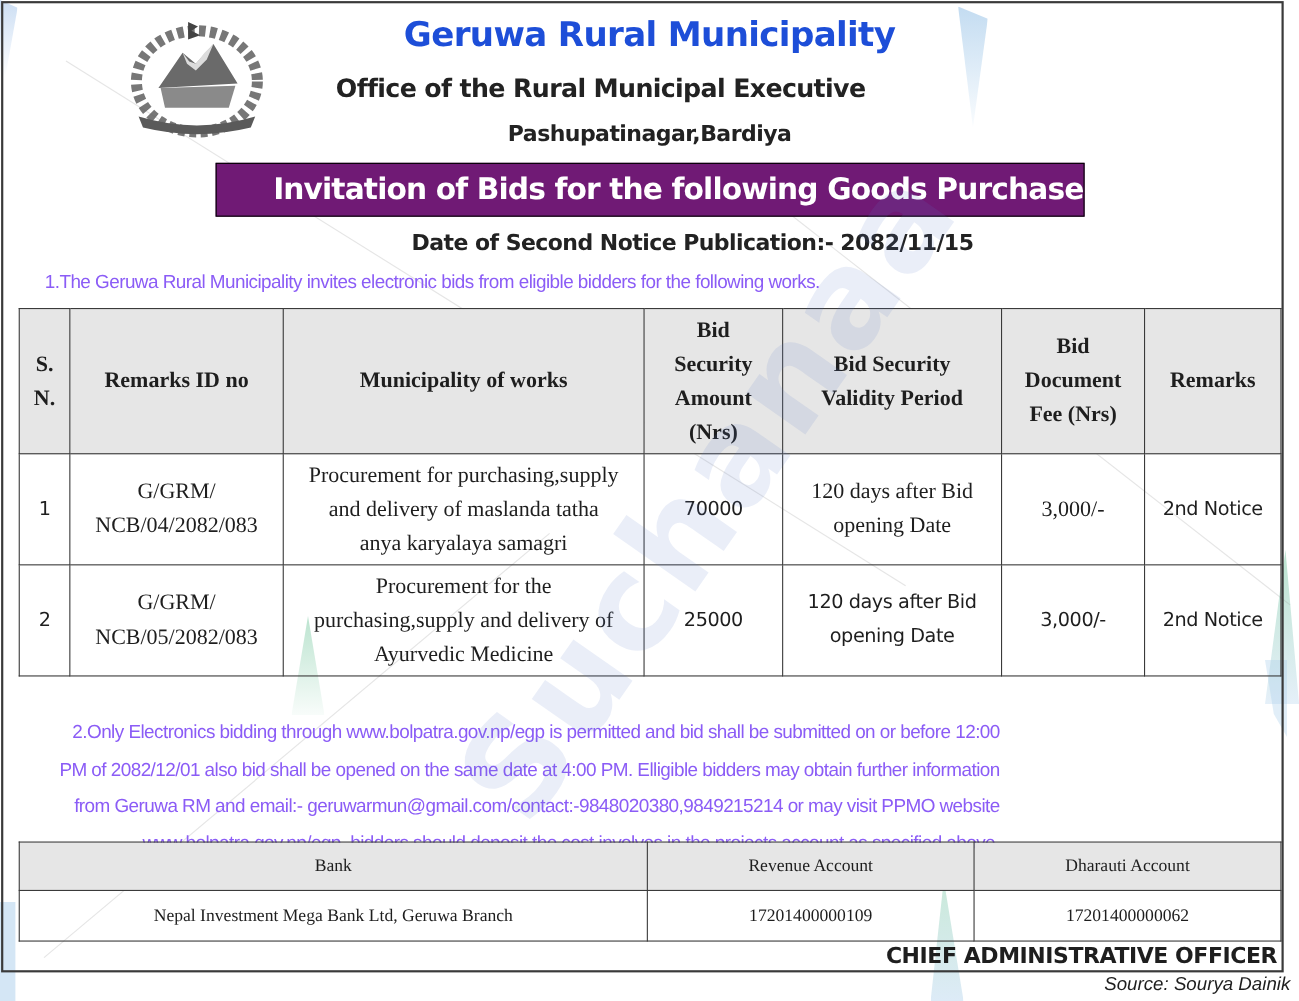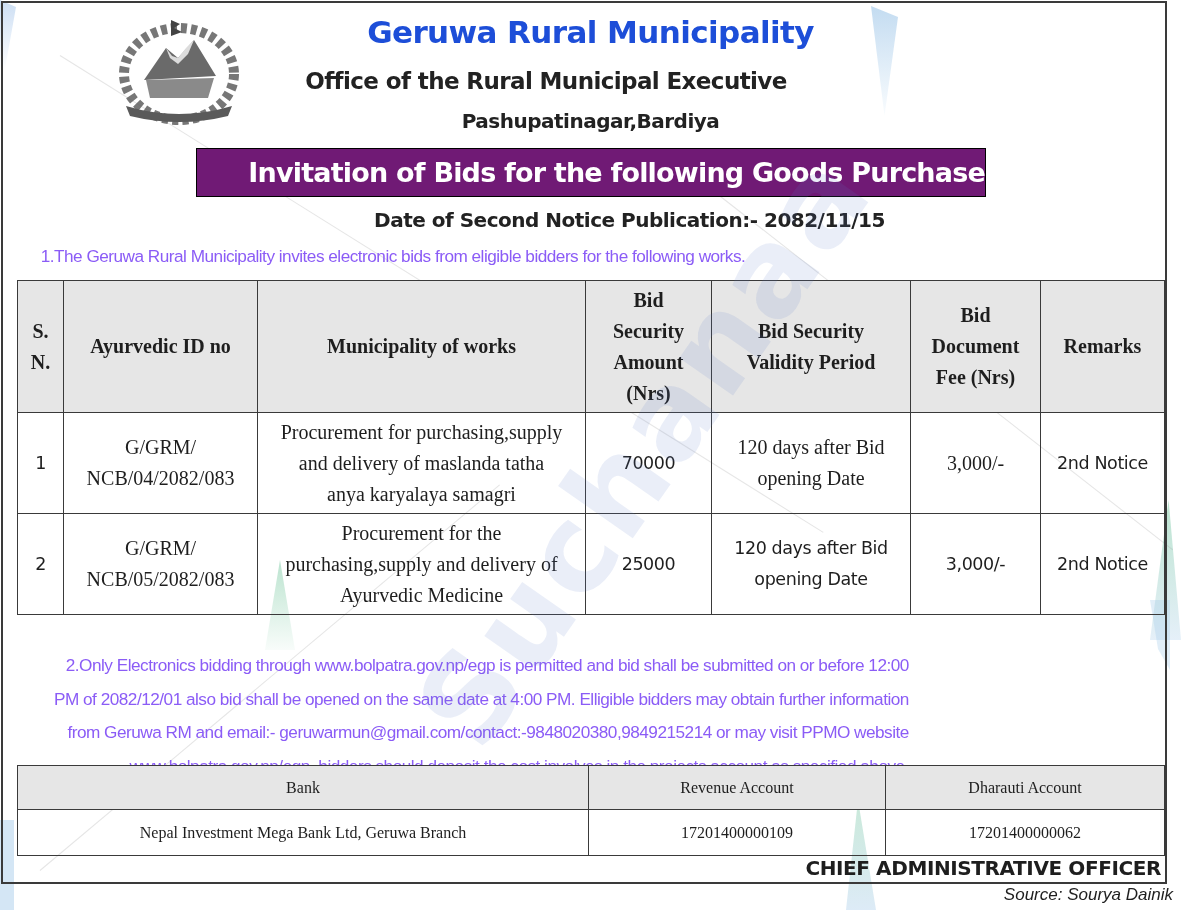--- a/index.html
+++ b/index.html
@@ -76,21 +76,21 @@
       <col style="width:194px">
       <col style="width:328px">
       <col style="width:126px">
       <col style="width:199px">
       <col style="width:130px">
       <col style="width:124px">
   </colgroup>
   <thead>
     <tr>
       <th><span>S.</span><br><span>N.</span></th>
-      <th>Ayurvedic ID no</th>
+      <th>Remarks ID no</th>
       <th>Municipality of works</th>
       <th><span>Bid</span><br><span>Security</span><br><span>Amount</span><br><span>(Nrs)</span></th>
       <th><span>Bid Security</span><br><span>Validity Period</span></th>
       <th><span>Bid</span><br><span>Document</span><br><span>Fee (Nrs)</span></th>
       <th>Remarks</th>
     </tr>
   </thead>
   <tbody>
     <tr>
       <td class="sans">1</td>

